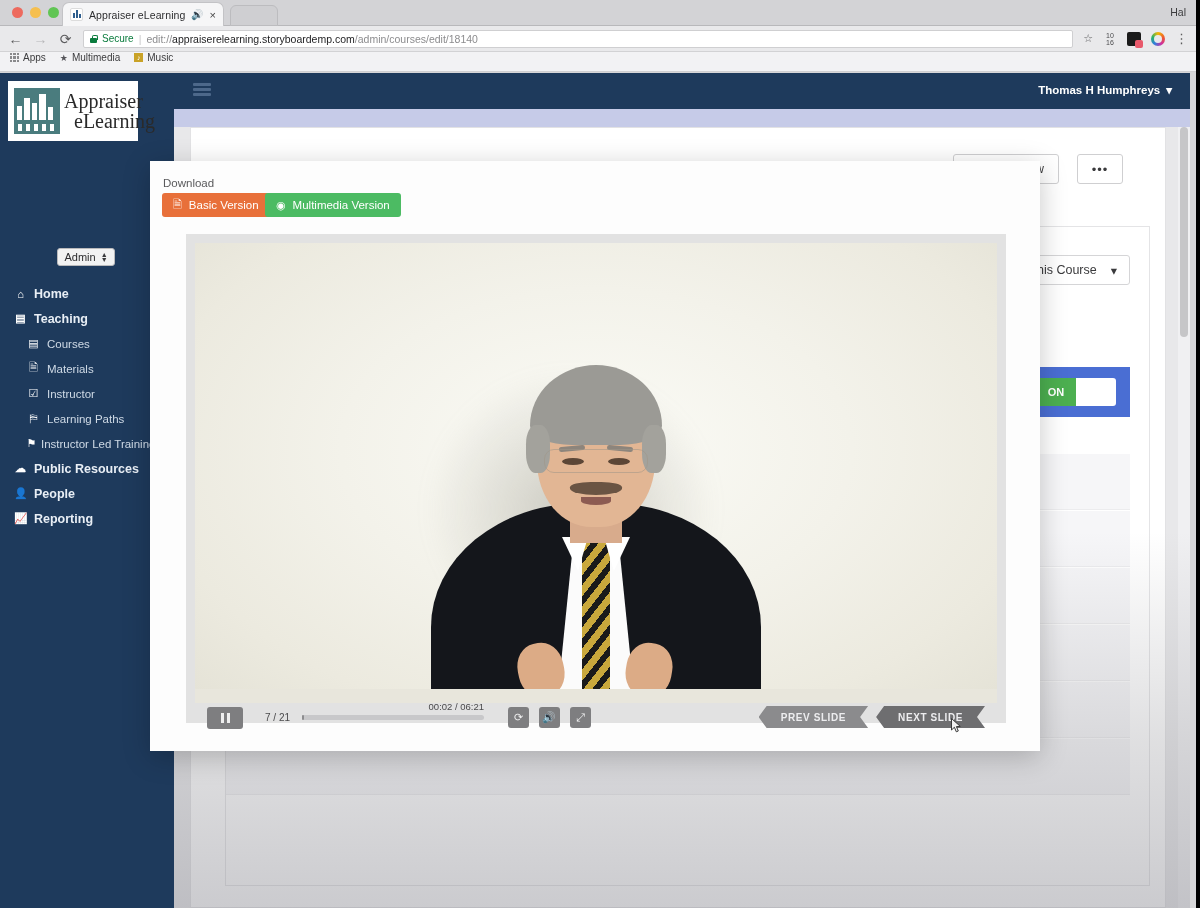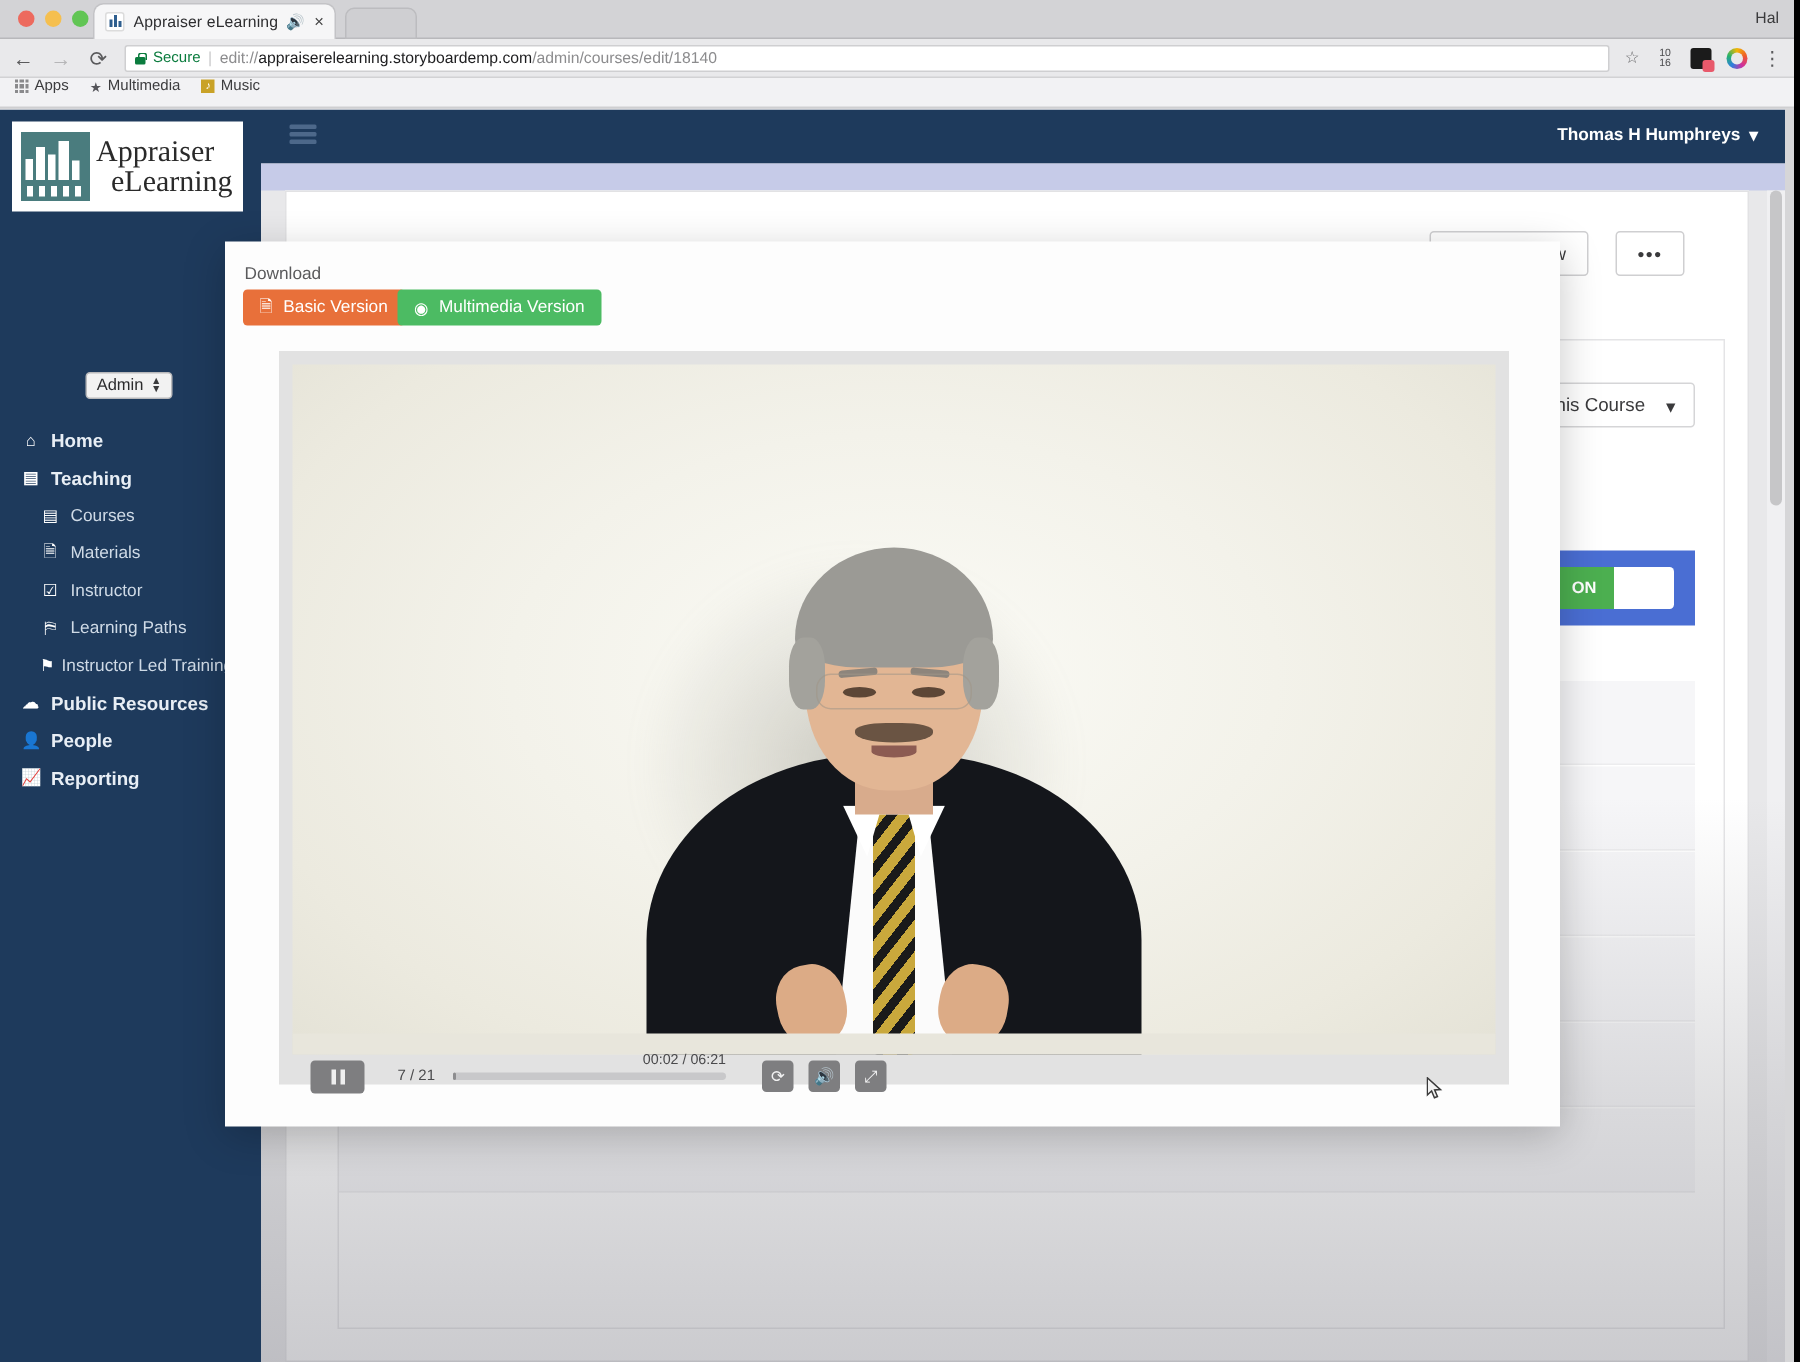--- a/index.html
+++ b/index.html
@@ -63,21 +63,21 @@
            grid-template-rows:repeat(3,1fr); gap:1px; }
   .grid9 i { background:#8a8a8c; }
   .bm-star { font-size:9px; color:#55555a; }
   .bm-music { width:9px;height:9px;background:#c9a227; color:#fff; font-size:7px; text-align:center; line-height:9px; }
 
   
   #viewport { position:absolute; left:0; top:73px; width:1190px; height:835px; background:#fff; overflow:hidden; }
 
   
   #sidebar { position:absolute; left:0; top:0; width:174px; height:835px; background:#1e3a5c; }
-  #logo { width:154px; height:60px; margin:8px 0 0 8px; background:#fff; display:flex; align-items:center;
+  #logo { width:130px; height:60px; margin:8px 0 0 8px; background:#fff; display:flex; align-items:center;
           padding:4px 6px; gap:4px; }
   #logo-mark { width:46px; height:46px; background:#4a7c7e; position:relative; flex:none; overflow:hidden; }
   #logo-mark .b { position:absolute; bottom:14px; background:#fff; }
   #logo-mark .d { position:absolute; bottom:3px; width:4px; height:7px; background:#fff; }
   #logo-text { font-family:"Liberation Serif", serif; line-height:1.0; color:#2a2a2a; }
   #logo-text .l1 { font-size:20px; }
   #logo-text .l2 { font-size:20px; padding-left:10px; }
 
   #role-select { position:absolute; left:57px; top:175px; width:58px; height:18px; background:#f2f2f2;
                  border:1px solid #b9b9bb; border-radius:3px; display:flex; align-items:center;
@@ -491,20 +491,24 @@
             <span id="timetxt">00:02 / 06:21</span>
             <div id="track">
                   <i></i>
                 </div>
           </div>
           <div id="ctl-group">
             <span class="ctl" style="margin-left:0">⟳</span>
             <span class="ctl">🔊</span>
             <span class="ctl">⤢</span>
           </div>
+          <div id="slide-nav">
+            <div class="slide-btn" id="btn-prev">PREV SLIDE</div>
+            <div class="slide-btn" id="btn-next">NEXT SLIDE</div>
+          </div>
         </div>
       </div>
     </div>
 
     <svg id="cursor" viewBox="0 0 11 15">
       <path d="M0.5 0.5 L0.5 12 L3.4 9.3 L5.3 13.8 L7.3 13 L5.4 8.6 L9.3 8.4 Z" fill="#f2f2f2" stroke="#3a3a3a" stroke-width="1"></path>
     </svg>
 
   </div>
 </div>

